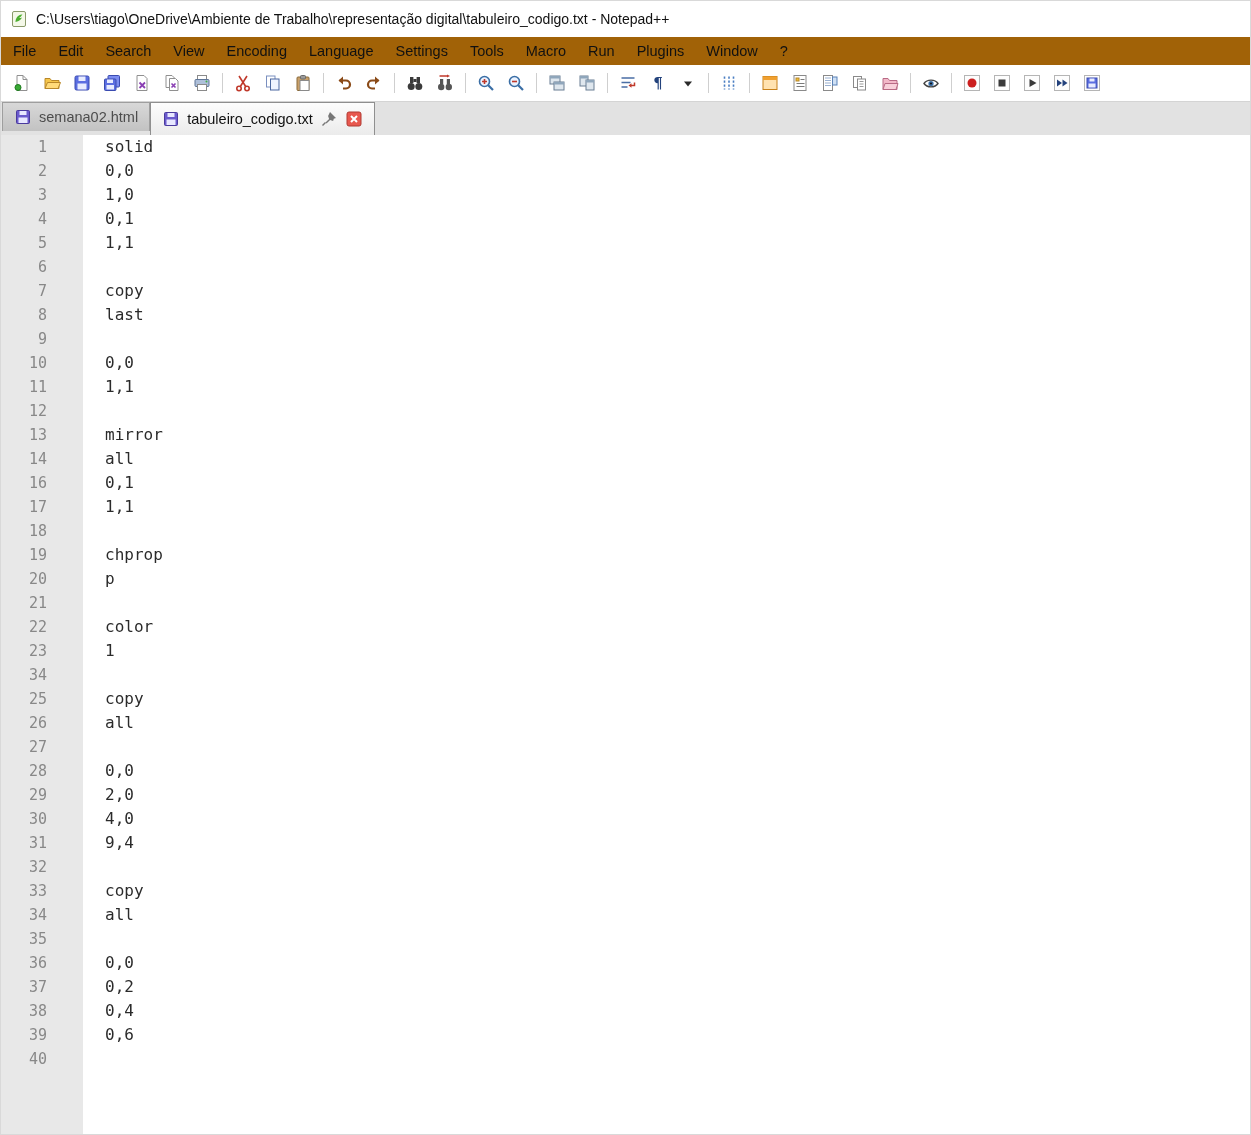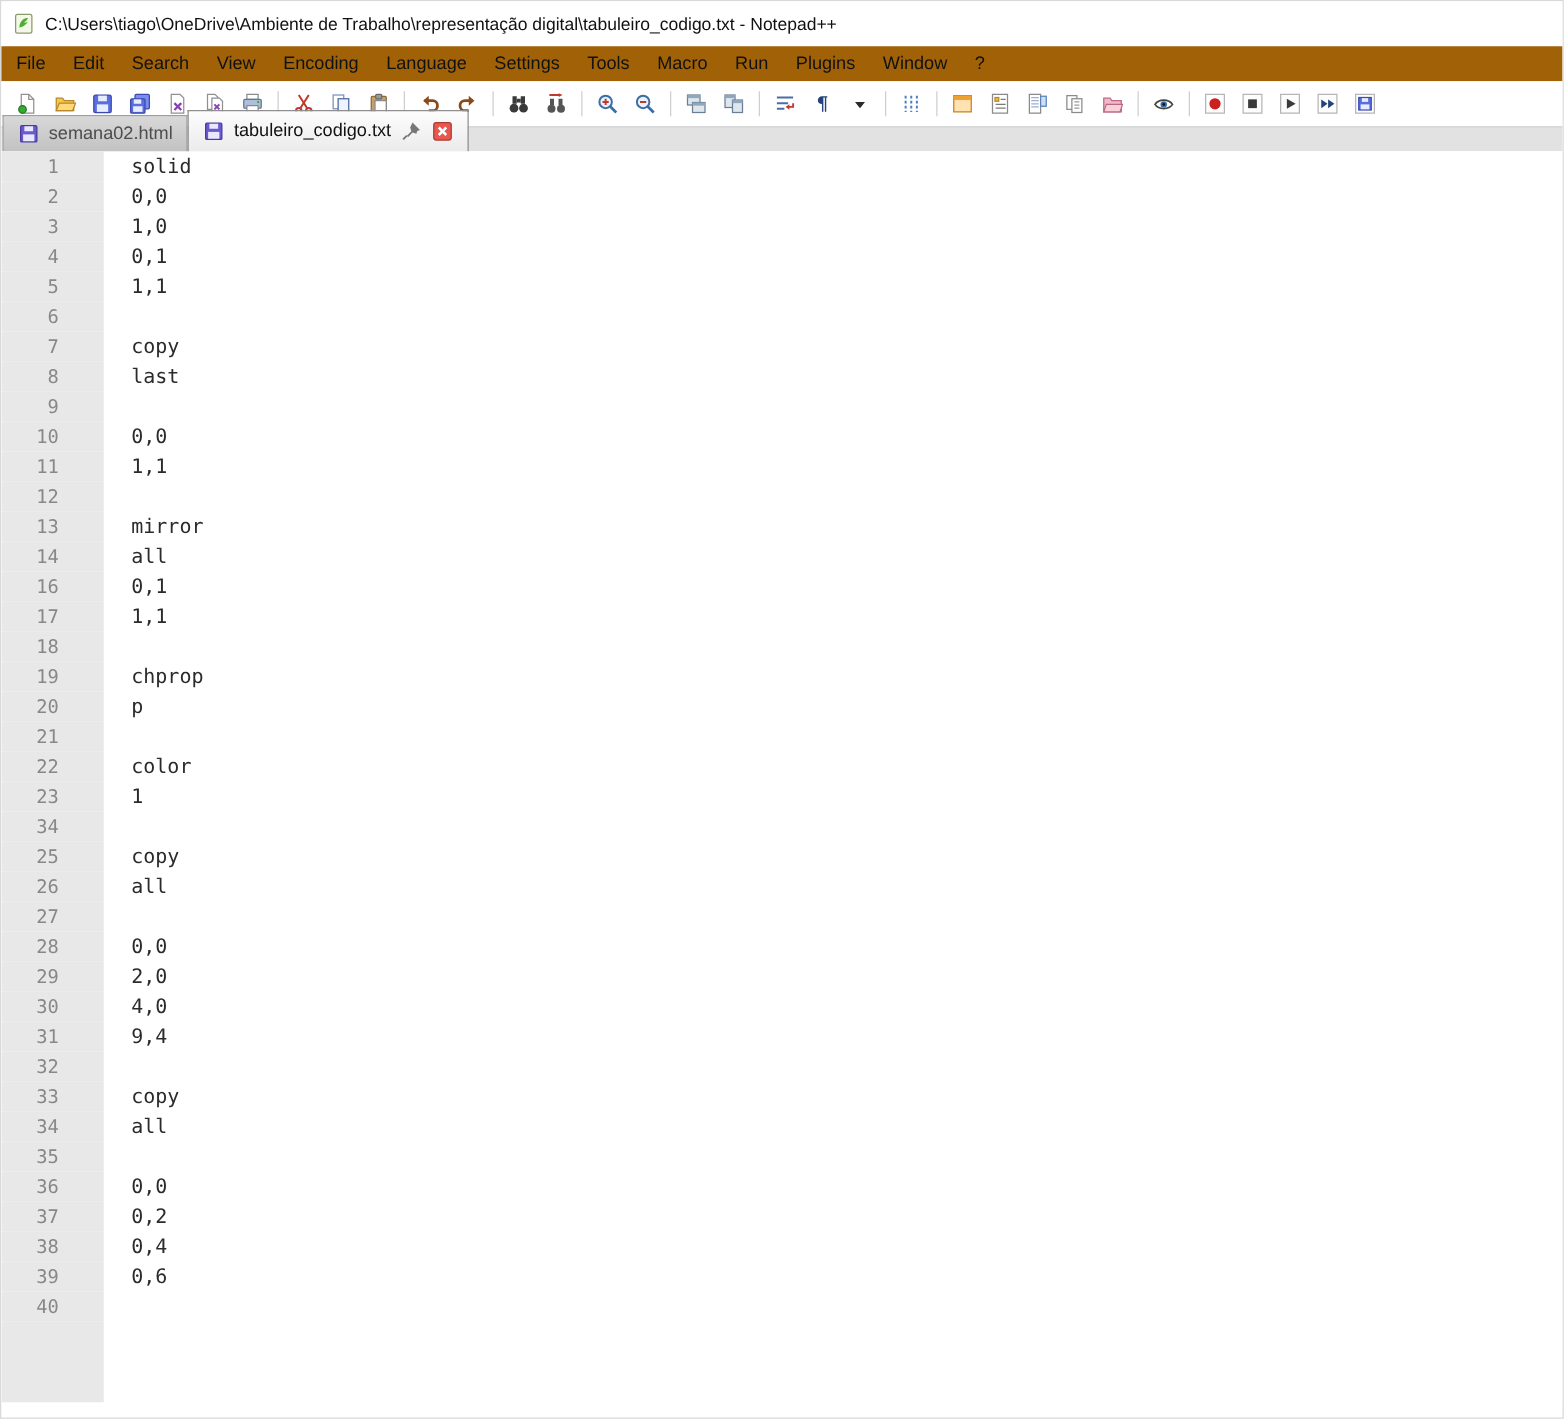--- a/index.html
+++ b/index.html
@@ -21,21 +21,21 @@
   .app-icon svg{display:block}
   
   .menubar{height:28px;display:flex;align-items:center;background:#a16207;padding-left:1px}
   .menu-item{padding:4px 11px;font-size:14.5px;color:#111;cursor:default}
   
   .toolbar{height:36px;display:flex;align-items:center;background:#fff;padding-left:6px}
   .tb-btn{width:30px;height:28px;display:flex;align-items:center;justify-content:center;border:none;background:transparent;padding:0;cursor:default}
   .tb-icon svg{display:block}
   .tb-sep{width:1px;height:20px;background:#cfcfcf;margin:0 5px}
   
-  .tabbar{height:20px;background:var(--tabbar-bg);display:flex;align-items:flex-end;border-top:1px solid #d4d4d4;padding-left:1px}
+  .tabbar{height:34px;background:var(--tabbar-bg);display:flex;align-items:flex-start;border-top:1px solid #d4d4d4;padding-left:1px}
   .tab{display:flex;align-items:center;gap:7px;padding:0 11px;height:29px;border:1px solid #9e9e9e;border-bottom:none;
        background:linear-gradient(#d8d8d8,#c2c2c2);color:#4d4d4d;font-size:14.5px;white-space:nowrap;cursor:default}
   .tab.active{background:linear-gradient(#fdfdfd,#ebebeb);color:#111;height:33px;border-color:#8f8f8f}
   .tab-icon svg,.tab-pin svg,.tab-close svg{display:block}
   
   .editor{
     display:flex;flex-direction:column;height:1001px;background:#fff;
     font-family:"DejaVu Sans Mono",monospace;font-size:16px;overflow:hidden
   }
   .row{display:flex;height:24px;line-height:24px;flex:0 0 auto}

